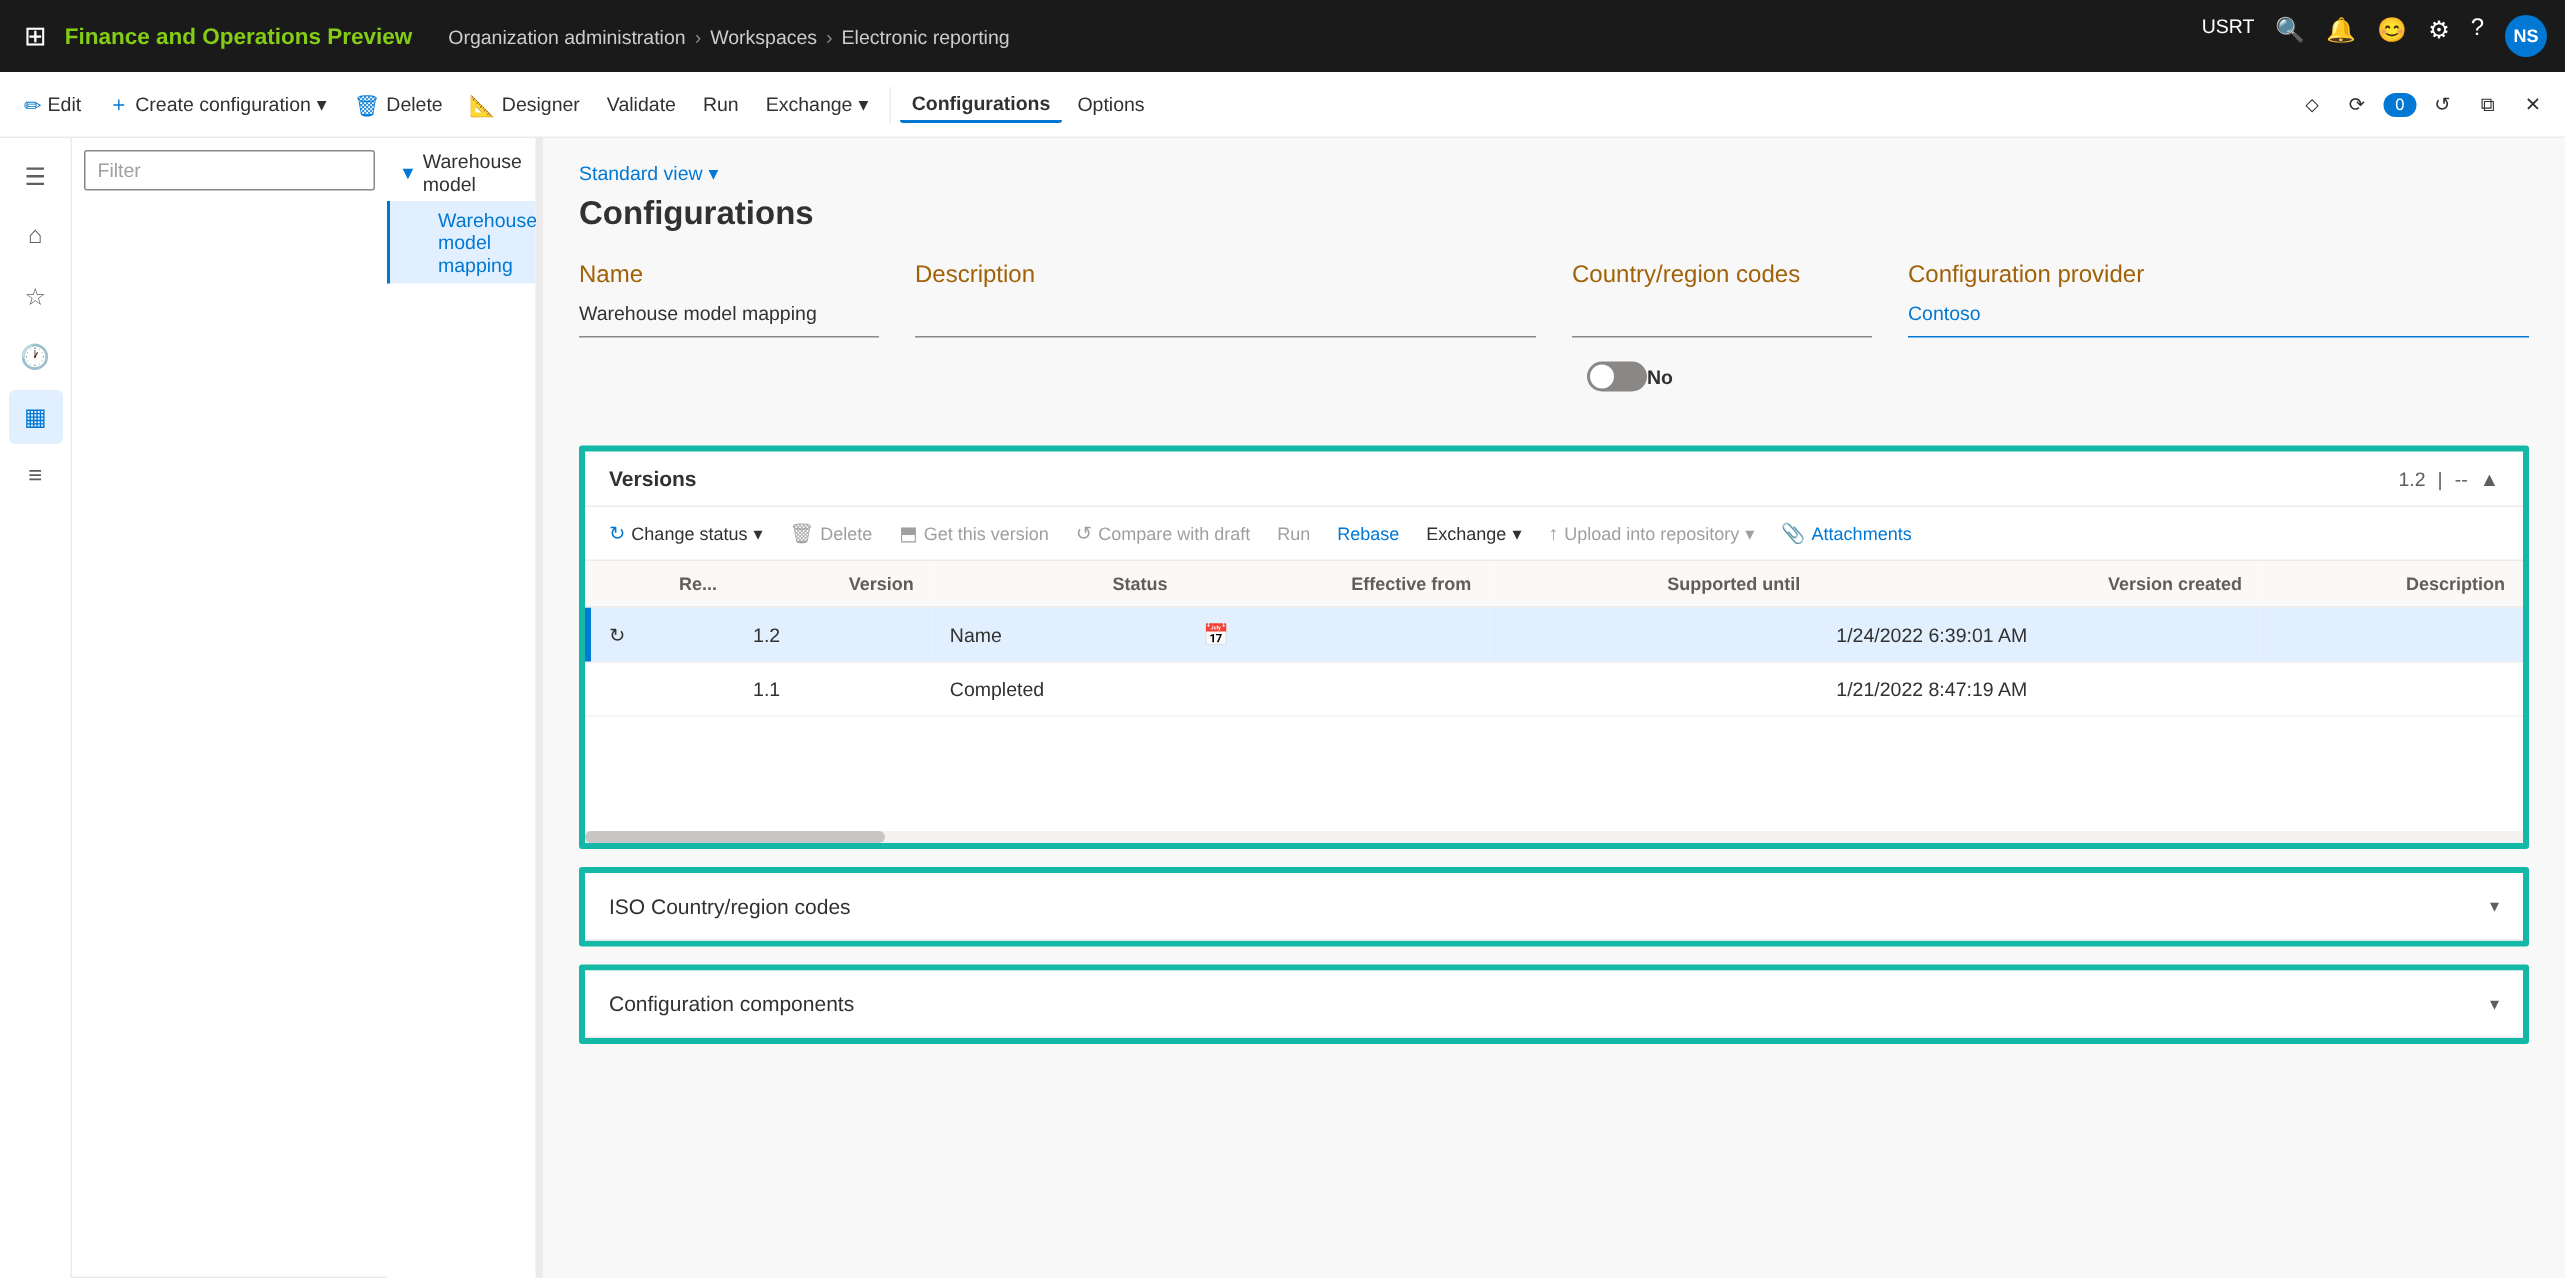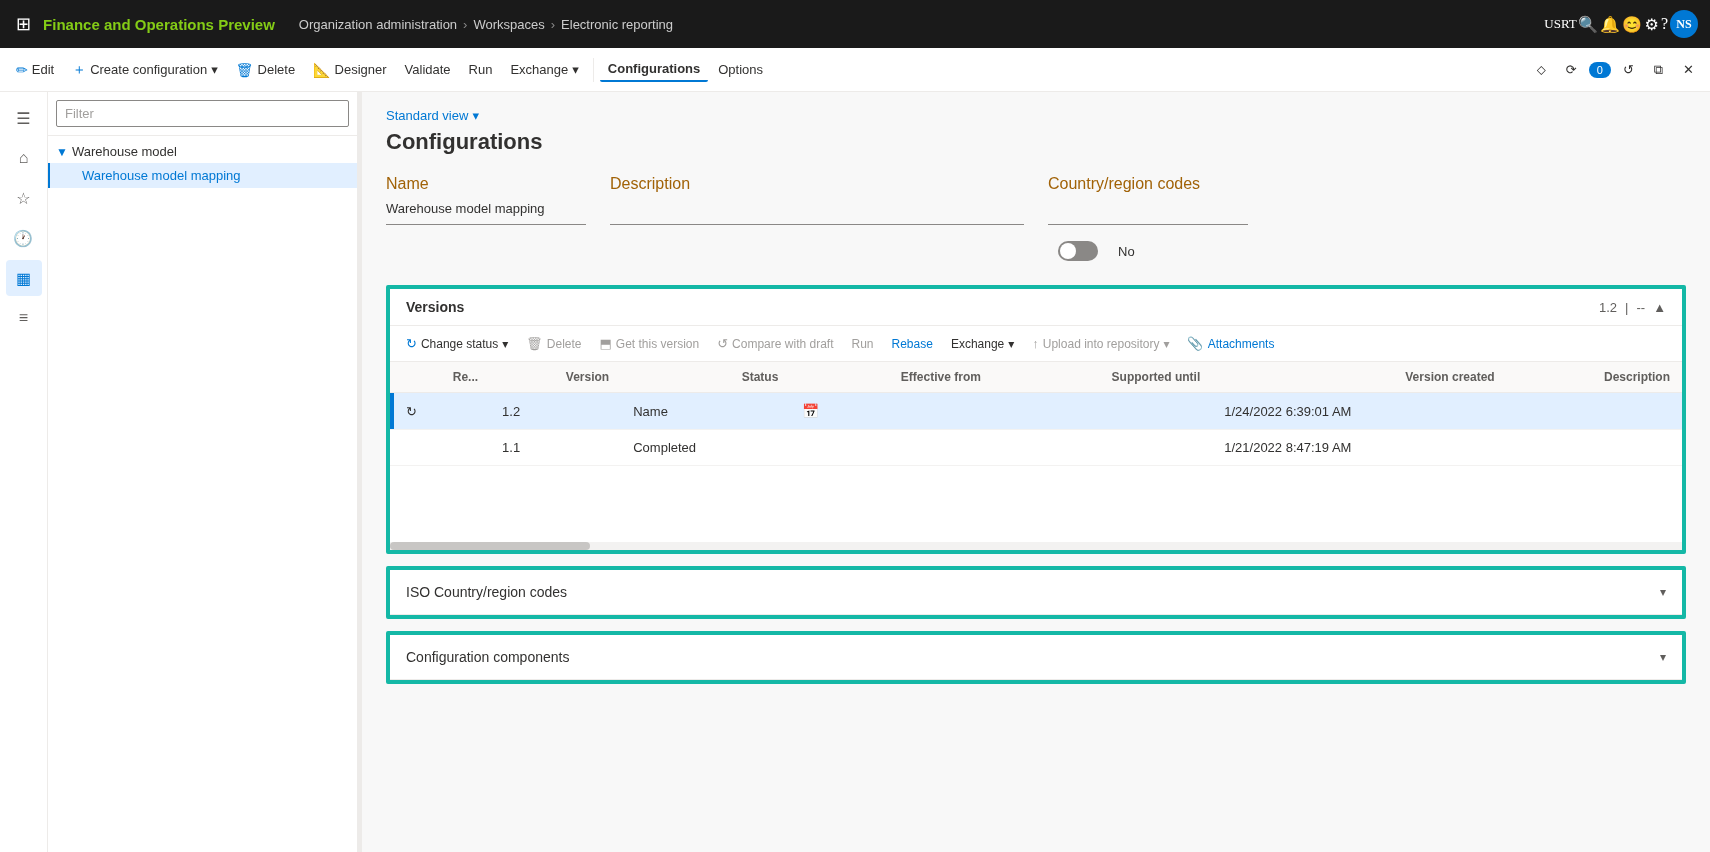--- a/index.html
+++ b/index.html
@@ -13,21 +13,21 @@
       display: flex;
       align-items: center;
       padding: 0 12px;
       gap: 8px;
     }
     .top-nav-grid { color: #fff; font-size: 18px; cursor: pointer; padding: 4px; }
     .top-nav-title { font-size: 15px; font-weight: 600; color: #84cc16; margin-right: 16px; }
     .breadcrumb { display: flex; align-items: center; gap: 6px; color: #ccc; font-size: 13px; }
     .breadcrumb span { color: #ccc; }
     .breadcrumb .sep { color: #888; }
-    .top-nav-right { margin-left: auto; display: flex; align-items: center; gap: 2px; color: #fff; font-family: Liberation Serif, serif; }
+    .top-nav-right { margin-left: auto; display: flex; align-items: flex-start; gap: 14px; color: #fff; }
     .top-nav-right span { font-size: 13px; cursor: pointer; }
     .avatar { background: #0078d4; border-radius: 50%; width: 28px; height: 28px; display: flex; align-items: center; justify-content: center; font-size: 12px; font-weight: 600; color: #fff; }
 
     
     .toolbar {
       background: #fff;
       border-bottom: 1px solid #edebe9;
       height: 44px;
       display: flex;
       align-items: center;
@@ -79,21 +79,21 @@
       border: none; background: transparent;
     }
     .side-icon-btn.active { color: #0078d4; background: #e1efff; }
 
     
     .tree-panel {
       width: 310px;
       background: #fff;
       border-right: 1px solid #edebe9;
       display: flex;
-      flex-direction: column;
+      flex-direction: row;
     }
     .tree-filter {
       padding: 8px;
       border-bottom: 1px solid #edebe9;
     }
     .tree-filter input {
       width: 100%;
       padding: 5px 8px;
       border: 1px solid #8a8886;
       border-radius: 2px;
@@ -155,21 +155,21 @@
     .field-value {
       font-size: 13px;
       color: #323130;
       border-bottom: 1px solid #8a8886;
       padding: 4px 0;
       min-height: 28px;
     }
     .field-value.link { color: #0078d4; border-bottom: 1px solid #0078d4; }
     .field-value.empty { color: transparent; }
 
-    .field-toggle-row { display: flex; align-items: center; gap: 20px; margin-bottom: 24px; }
+    .field-toggle-row { display: flex; align-items: center; gap: 0; margin-bottom: 36px; font-weight: bold; }
     .toggle-switch {
       width: 40px; height: 20px;
       background: #8a8886;
       border-radius: 10px;
       position: relative;
       cursor: pointer;
     }
     .toggle-switch::after {
       content: '';
       width: 16px; height: 16px;
@@ -404,20 +404,24 @@
         <div class="field-label">Name</div>
         <div class="field-value">Warehouse model mapping</div>
       </div>
       <div class="field-group">
         <div class="field-label">Description</div>
         <div class="field-value empty">&nbsp;</div>
       </div>
       <div class="field-group">
         <div class="field-label">Country/region codes</div>
         <div class="field-value empty">&nbsp;</div>
+      </div>
+      <div class="field-group">
+        <div class="field-label">Configuration provider</div>
+        <div class="field-value link">Contoso</div>
       </div>
     </div>
 
     <div style="margin-bottom:20px; margin-left: calc(3 * (200px + 24px));">
       <div class="field-toggle-row">
         <div class="toggle-switch"></div>
         <span class="toggle-text">No</span>
       </div>
     </div>
 

